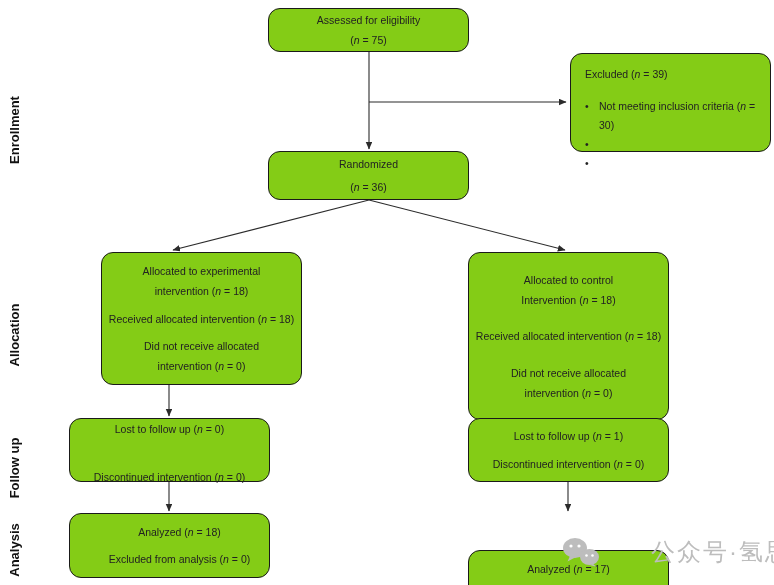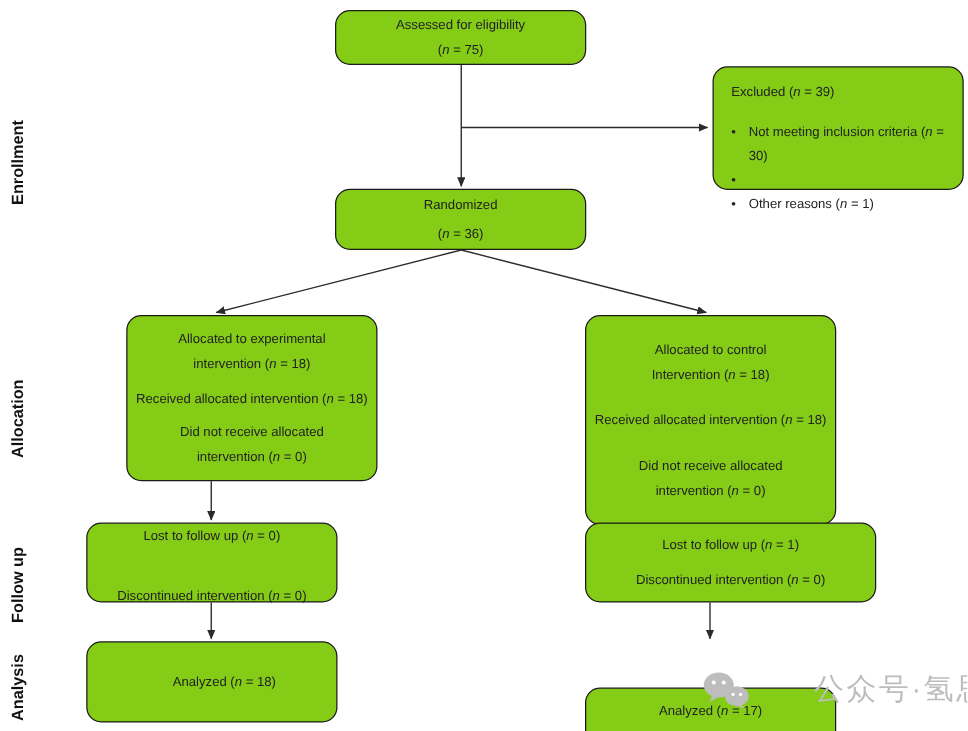--- a/index.html
+++ b/index.html
@@ -17,21 +17,21 @@
   }
   .box i { font-style:italic; }
   #box-assessed   { left:268px; top:8px;   width:201px; height:44px; }
   #box-randomized { left:268px; top:151px; width:201px; height:49px; }
   #box-excluded   { left:570px; top:53px;  width:201px; height:99px;
                     align-items:flex-start; justify-content:flex-start;
                     text-align:left; padding:10px 4px 8px 14px; }
   #box-alloc-exp  { left:69px;  top:252px; width:201px; height:133px;margin-left:32px; }
   #box-alloc-ctrl { left:468px; top:252px; width:201px; height:168px; }
   #box-fu-exp     { left:69px;  top:418px; width:201px; height:64px;gap:28px; }
-  #box-fu-ctrl    { left:468px; top:418px; width:233px; height:64px; }
+  #box-fu-ctrl    { left:468px; top:418px; width:201px; height:64px; }
   #box-an-exp     { left:69px;  top:513px; width:201px; height:65px;padding-left:20px; }
   #box-an-ctrl    { left:468px; top:513px; width:201px; height:65px;margin-top:37px; }
   .grp { display:flex; flex-direction:column; }
   .bullets { margin-top:13px; display:flex; flex-direction:column; gap:0; }
   .bullet-row { display:flex; line-height:19px; }
   .bullet-marker { width:14px; flex:0 0 14px; }
   .stage-label {
     position:absolute; left:14px; transform:translate(-50%,-50%) rotate(-90deg);
     font-weight:bold; font-size:13px; color:#111; white-space:nowrap; z-index:1;
   }
@@ -85,21 +85,20 @@
     <div class="bullets">
       <div class="bullet-row">
         <span class="bullet-marker">•</span>
         <span>Not meeting inclusion criteria (<i>n</i> = 30)</span>
       </div>
       <div class="bullet-row">
         <span class="bullet-marker">•</span>
       </div>
       <div class="bullet-row">
         <span class="bullet-marker">•</span>
-        <span>Other reasons (<i>n</i> = 1)</span>
       </div>
     </div>
   </div>
 
   <div class="box" id="box-randomized">
     <div>Randomized</div>
     <div>(<i>n</i> = 36)</div>
   </div>
 
   <div class="box" id="box-alloc-exp">
@@ -135,20 +134,21 @@
     <div>Discontinued intervention (<i>n</i> = 0)</div>
   </div>
 
   <div class="box" id="box-fu-ctrl">
     <div>Lost to follow up (<i>n</i> = 1)</div>
     <div>Discontinued intervention (<i>n</i> = 0)</div>
   </div>
 
   <div class="box" id="box-an-exp">
     <div>Analyzed (<i>n</i> = 18)</div>
+    <div>Excluded from analysis (<i>n</i> = 0)</div>
   </div>
 
   <div class="box" id="box-an-ctrl">
     <div>Analyzed (<i>n</i> = 17)</div>
     <div>Excluded from analysis (<i>n</i> = 0)</div>
   </div>
 
   <div class="watermark">
     <svg width="38" height="30" viewBox="0 0 38 30">
       <g fill="currentColor">

